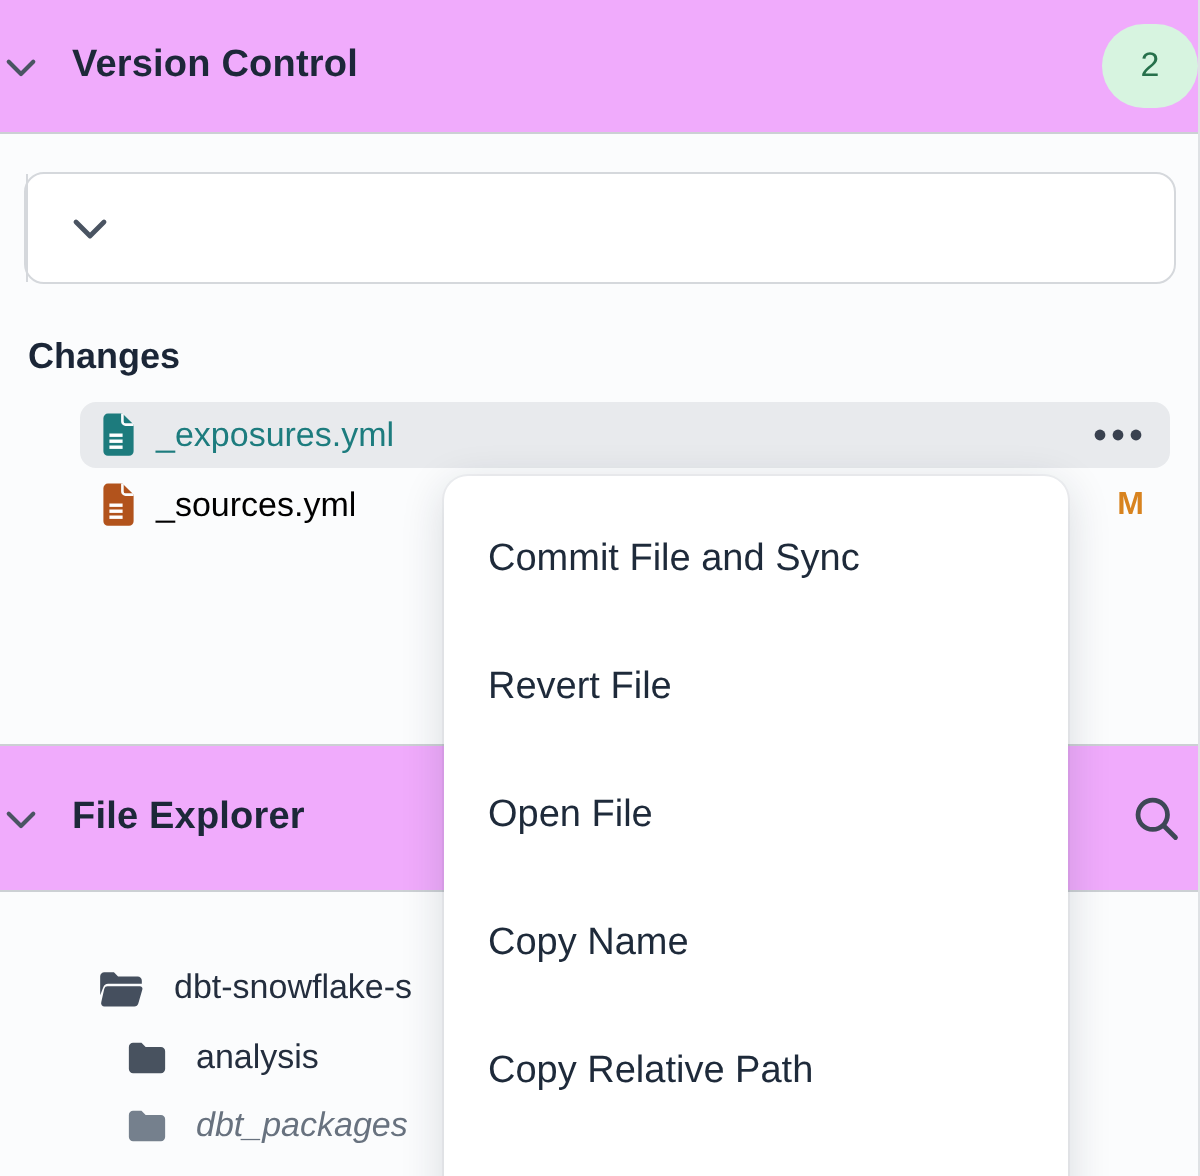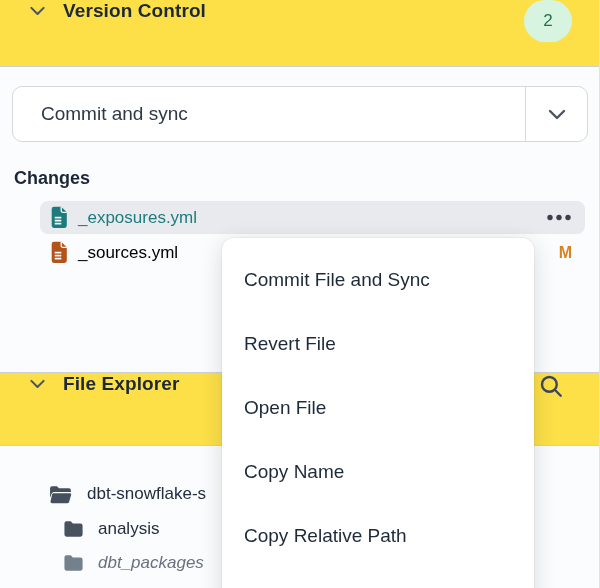--- a/index.html
+++ b/index.html
@@ -6,22 +6,22 @@
   html,body { background:#ffffff; }
   .app {
     position:relative; width:600px; height:588px; overflow:hidden;
     font-family:"Liberation Sans", sans-serif;
     background:#fbfcfd; color:#212c3d;
     border-right:1px solid #dfe2e5;
   }
   
   .sec-header {
     position:absolute; left:0; right:0;
-    display:flex; gap:15px;
-    background:#fde047; padding:0 27px;
+    display:flex; align-items:center; gap:15px;
+    background:#f0abfc; padding:0 0;
   }
   .vc-header { top:0; height:67px; border-bottom:1px solid #ccd0d4; }
   .fe-header { top:372px; height:74px; border-top:1px solid #ccd0d4; border-bottom:1px solid #ccd0d4; }
   .sec-title { font-size:19px; font-weight:700; color:#1d2839; letter-spacing:.1px; }
   .chev { width:21px; height:21px; color:#4a5462; flex:0 0 auto; }
   .spacer { flex:1; }
   
   .count-badge {
     width:48px; height:42px; border-radius:21px;
     background:#d7f4e0; color:#26704b;
@@ -130,21 +130,20 @@
   <div class="sec-header vc-header">
     <svg class="chev" viewBox="0 0 24 24">
         <use href="#i-chevron-down"></use>
       </svg>
     <div class="sec-title">Version Control</div>
     <div class="spacer"></div>
     <div class="count-badge">2</div>
   </div>
 
   <div class="dropdown">
-    <div class="dropdown-label">Commit and sync</div>
     <div class="dropdown-caret">
       <svg class="chev" viewBox="0 0 24 24">
           <use href="#i-chevron-down"></use>
         </svg>
     </div>
   </div>
 
   <div class="changes-label">Changes</div>
 
   <div class="file-row selected row-exposures">

